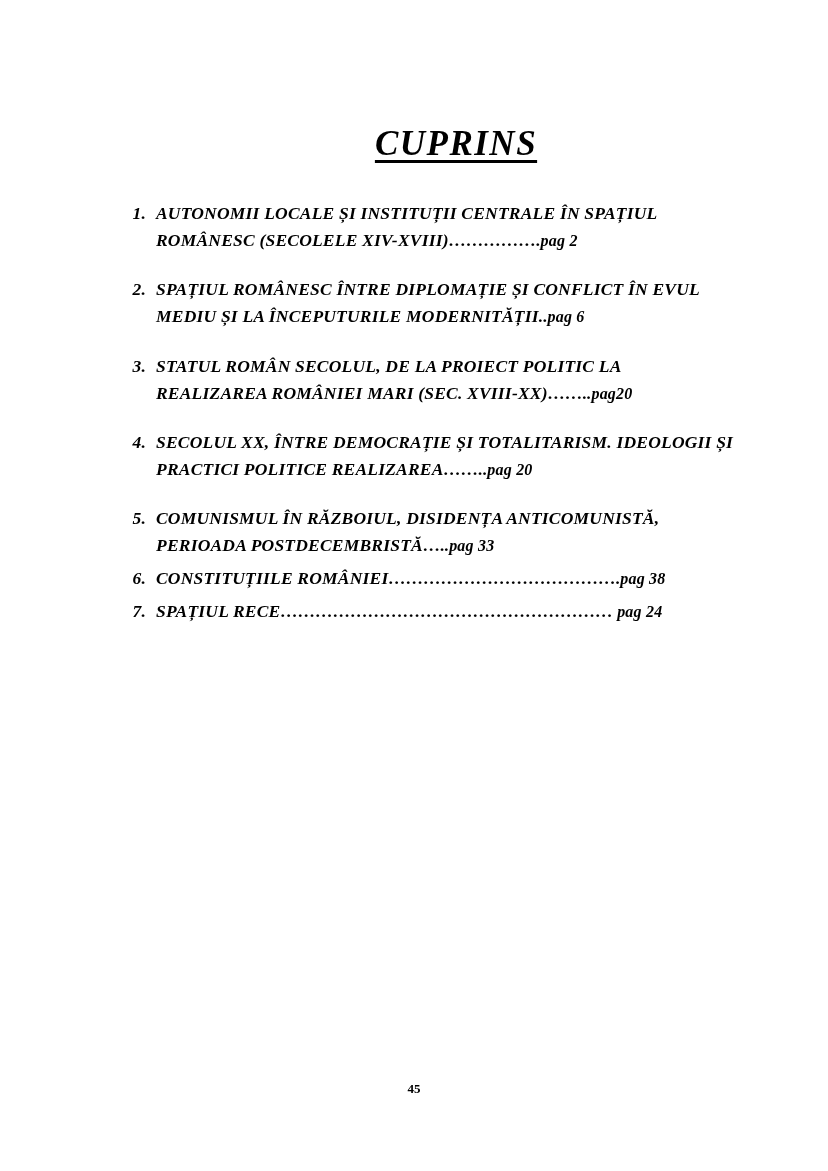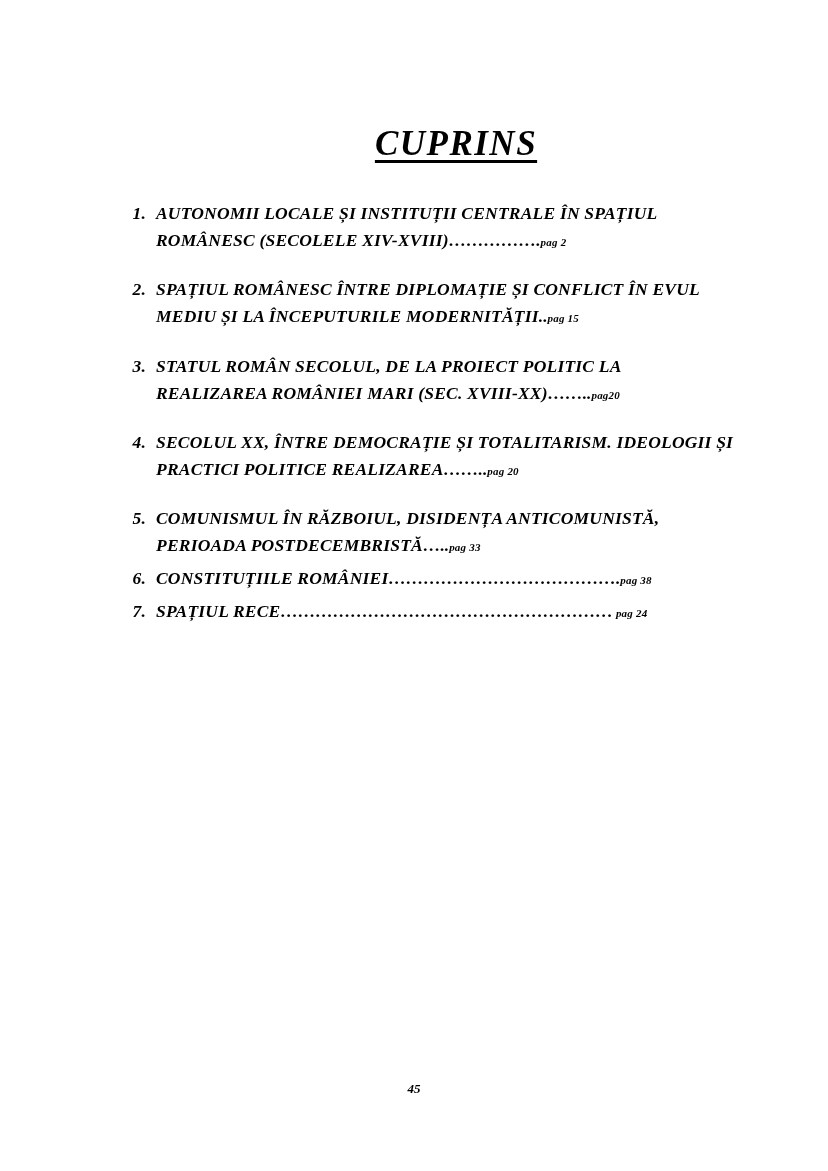--- a/index.html
+++ b/index.html
@@ -64,54 +64,53 @@
   }
   .toc-text {
     flex: 1 1 auto;
     text-align: left;
   }
   .toc-text .dots {
     font-weight: bold;
     letter-spacing: 0px;
   }
   .toc-text .pagref {
-    font-size: 11px;
+    font-size: 16px;
     font-weight: bold;
     font-style: italic;
     white-space: nowrap;
   }
   .folio {
     position: absolute;
     top: 1081px;
     left: 0;
     width: 828px;
     text-align: center;
     font-family: "Liberation Serif", serif;
     font-size: 13px;
     font-weight: bold;
-    font-style: italic;
   }
 </style>
 </head>
 <body>
 
 <div class="page">
 
   <div class="doc-title">CUPRINS</div>
 
   <div class="toc">
 
     <div class="toc-entry">
       <span class="toc-num">1.</span>
       <span class="toc-text"><span>AUTONOMII LOCALE ȘI INSTITUȚII CENTRALE ÎN SPAȚIUL ROMÂNESC (SECOLELE XIV-XVIII)</span><span class="dots">…………….</span><span class="pagref">pag 2</span></span>
     </div>
 
     <div class="toc-entry">
       <span class="toc-num">2.</span>
-      <span class="toc-text"><span>SPAȚIUL ROMÂNESC ÎNTRE DIPLOMAȚIE ȘI CONFLICT ÎN EVUL MEDIU ȘI LA ÎNCEPUTURILE MODERNITĂȚII</span><span class="dots">..</span><span class="pagref">pag 15</span></span>
+      <span class="toc-text"><span>SPAȚIUL ROMÂNESC ÎNTRE DIPLOMAȚIE ȘI CONFLICT ÎN EVUL MEDIU ȘI LA ÎNCEPUTURILE MODERNITĂȚII</span><span class="dots">..</span><span class="pagref">pag 6</span></span>
     </div>
 
     <div class="toc-entry">
       <span class="toc-num">3.</span>
       <span class="toc-text"><span>STATUL ROMÂN SECOLUL, DE LA PROIECT POLITIC  LA REALIZAREA ROMÂNIEI MARI (SEC. XVIII-XX)</span><span class="dots">……..</span><span class="pagref">pag20</span></span>
     </div>
 
     <div class="toc-entry">
       <span class="toc-num">4.</span>
       <span class="toc-text"><span>SECOLUL XX, ÎNTRE DEMOCRAȚIE ȘI TOTALITARISM. IDEOLOGII ȘI PRACTICI POLITICE REALIZAREA</span><span class="dots">……..</span><span class="pagref">pag 20</span></span>

